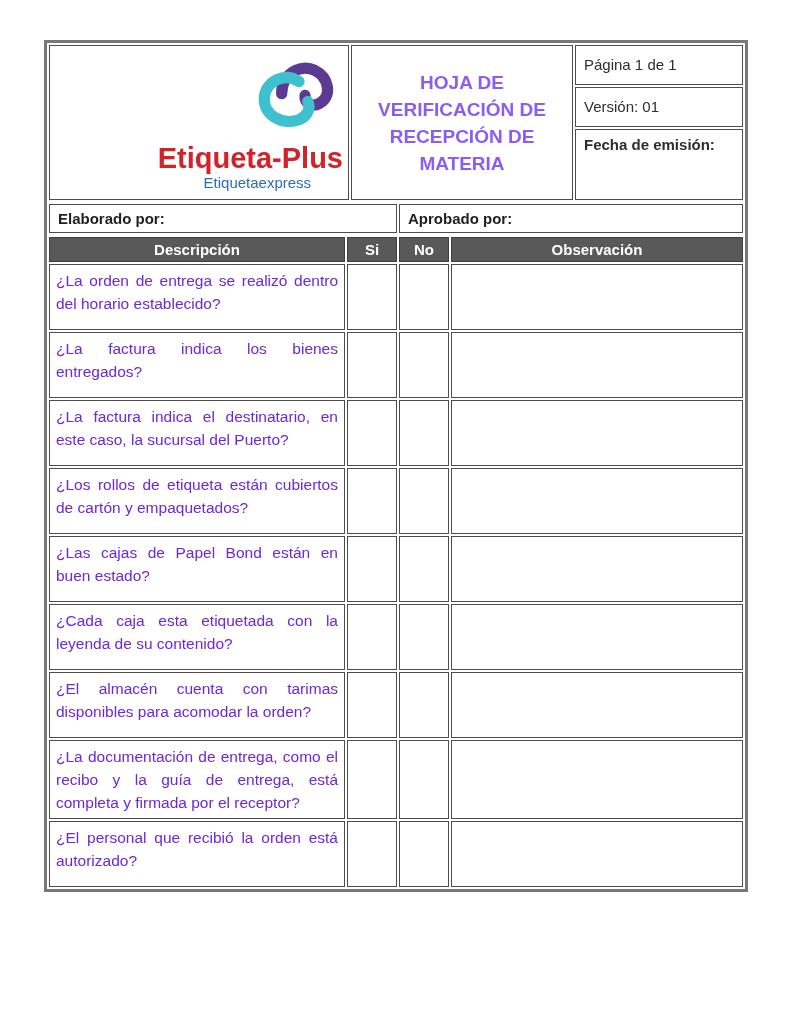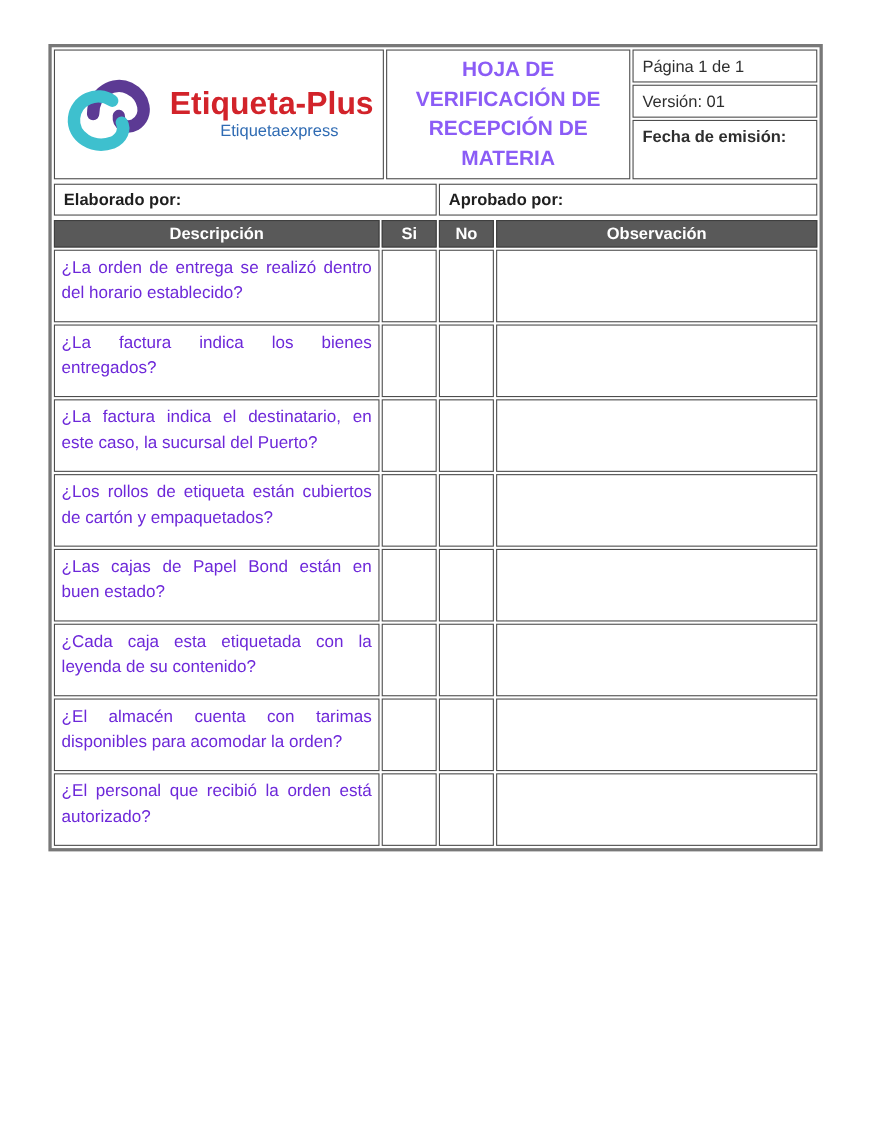--- a/index.html
+++ b/index.html
@@ -30,24 +30,25 @@
     border: 1px solid #4d4d4d;
     box-sizing: border-box;
     background: #ffffff;
     overflow: hidden;
   }
   
   .t-head td { vertical-align: middle; }
   .logo-cell { text-align: center; }
   .logo-wrap {
     display: flex;
-    align-items: center;
+    align-items: flex-end;
     justify-content: center;
     gap: 8px;
     padding: 6px 4px;
+    flex-direction: column;
   }
   .brand-text { display: flex; flex-direction: column; align-items: center; }
   .brand-name {
     font-size: 29px;
     font-weight: bold;
     letter-spacing: 0px;
     line-height: 30px;
   }
   .brand-sub {
     font-size: 15px;
@@ -209,20 +210,26 @@
       <td class="body"></td>
       <td class="body"></td>
     </tr>
     <tr>
       <td class="body q">¿El almacén cuenta con tarimas disponibles para acomodar la orden?</td>
       <td class="body"></td>
       <td class="body"></td>
       <td class="body"></td>
     </tr>
     <tr>
+      <td class="body q">¿La documentación de entrega, como el recibo y la guía de entrega, está completa y firmada por el receptor?</td>
+      <td class="body"></td>
+      <td class="body"></td>
+      <td class="body"></td>
+    </tr>
+    <tr>
       <td class="body q">¿El personal que recibió la orden está autorizado?</td>
       <td class="body"></td>
       <td class="body"></td>
       <td class="body"></td>
     </tr>
   </tbody>
     </table>
 
 </div>
 

